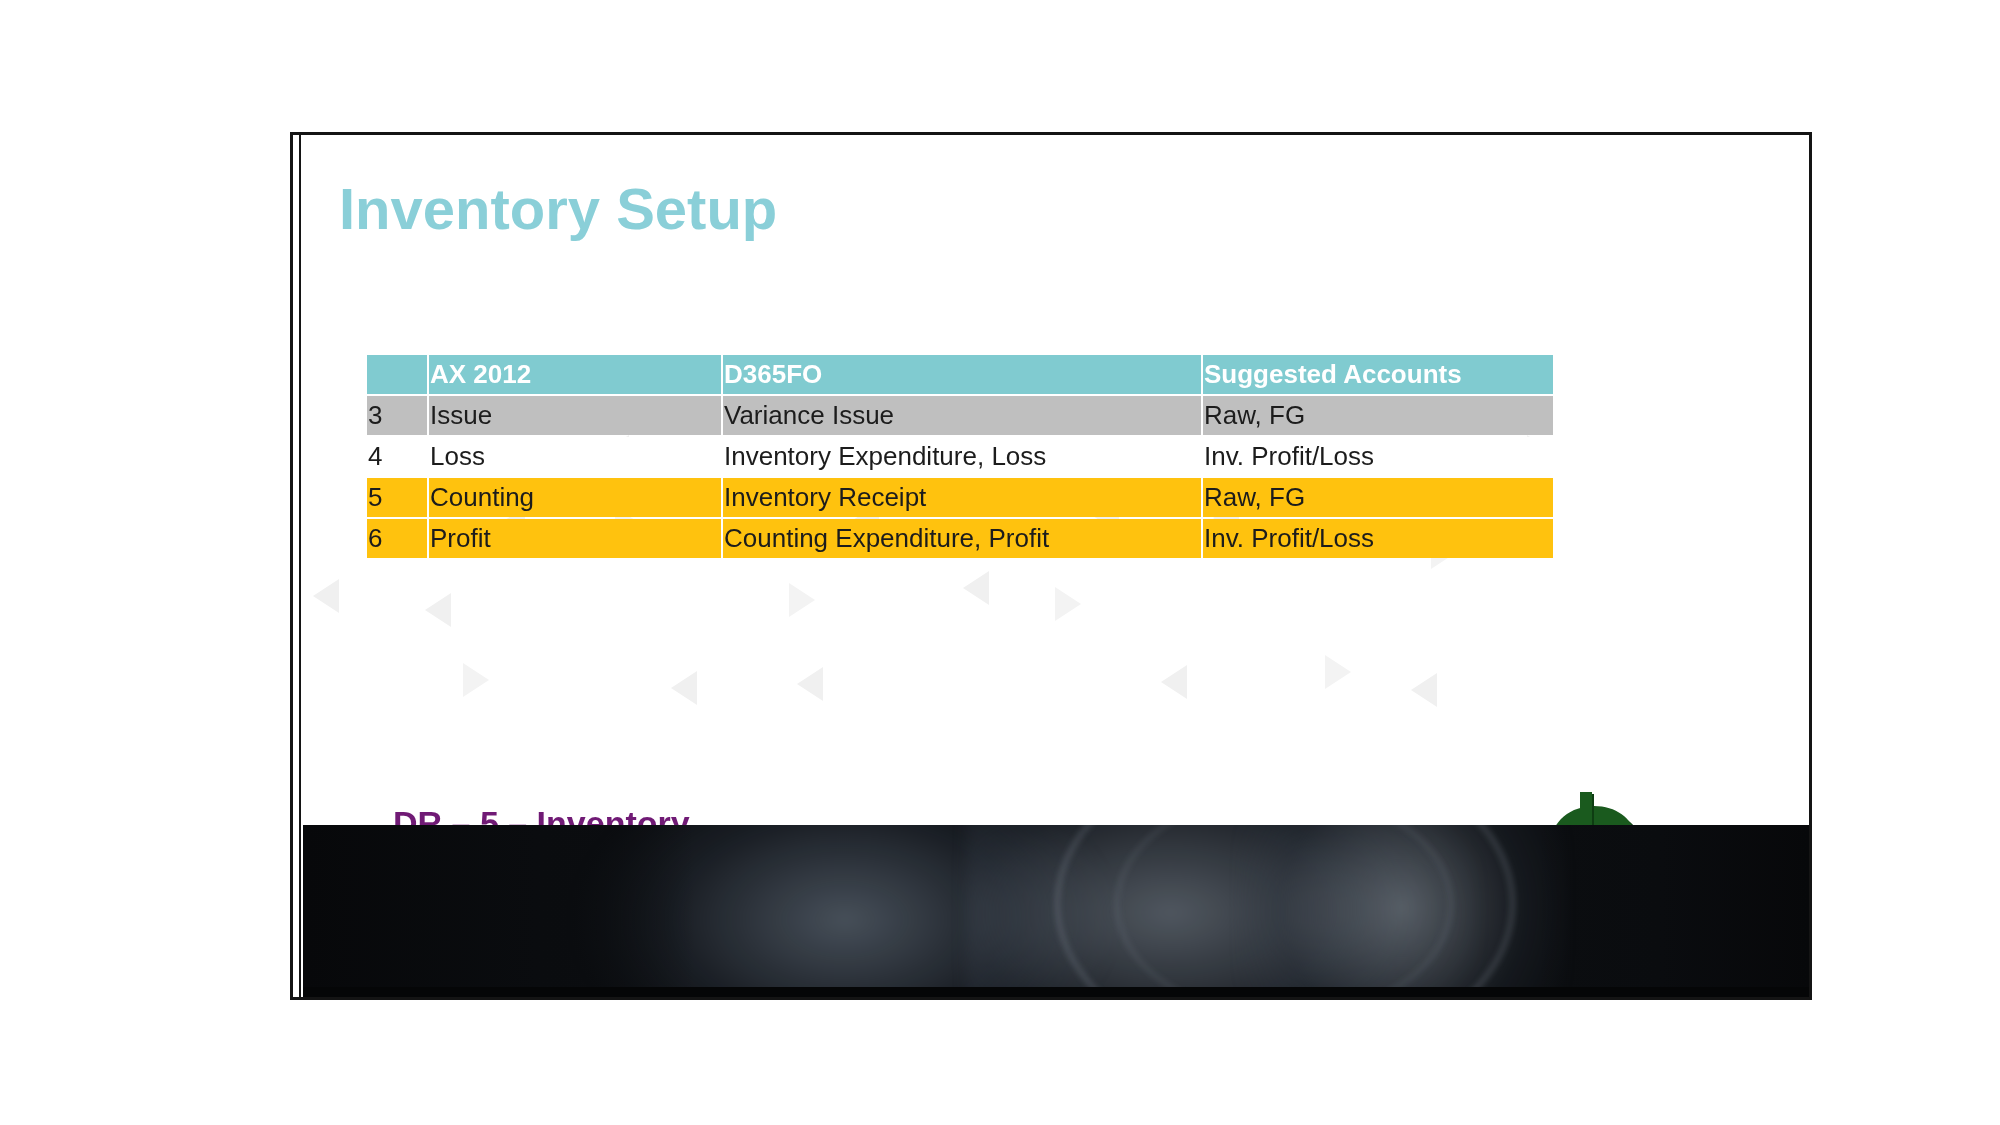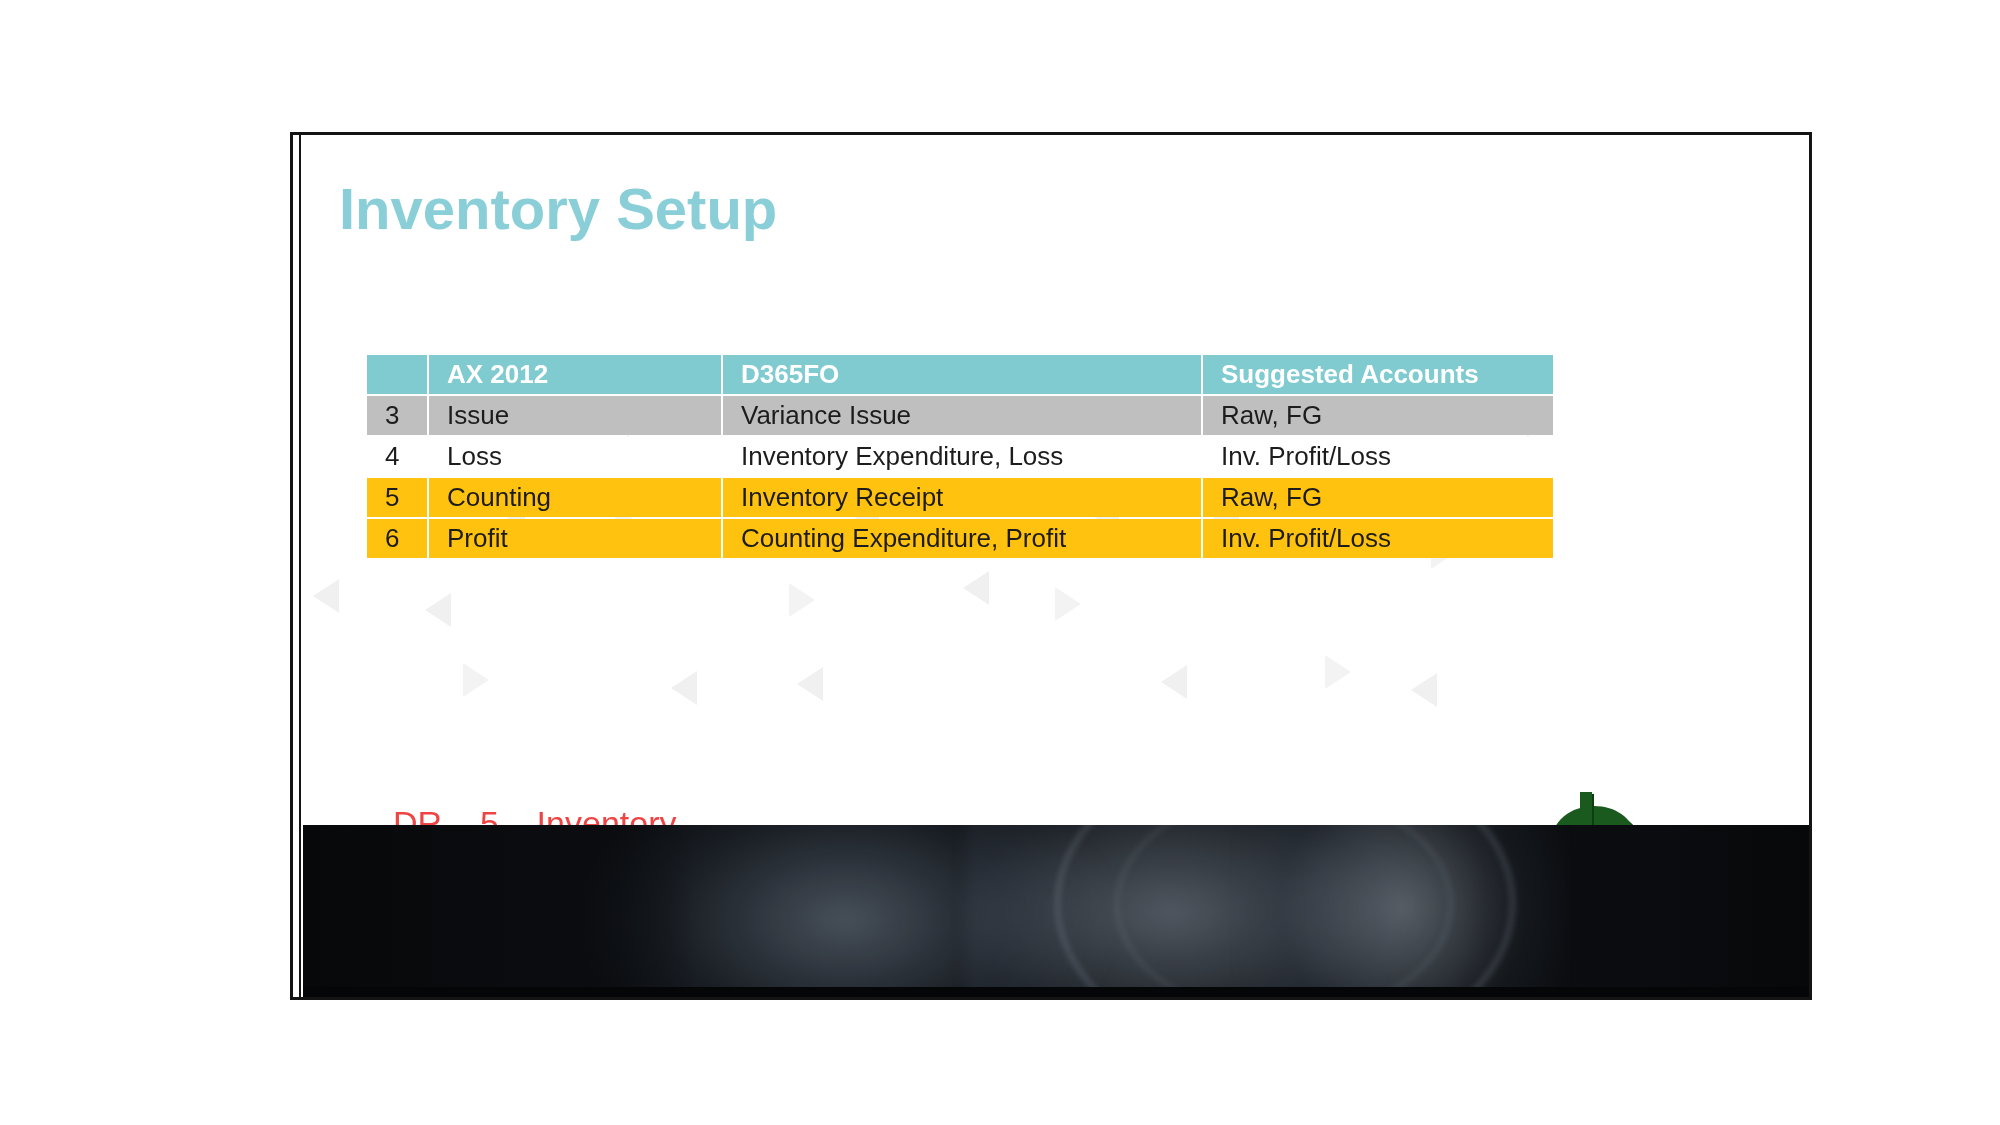--- a/index.html
+++ b/index.html
@@ -102,21 +102,21 @@
     top: 218px;
     z-index: 3;
   }
   table.grid {
     border-collapse: separate;
     border-spacing: 2px 2px;
     table-layout: fixed;
     width: 1180px;
   }
   table.grid td, table.grid th {
-    padding: 4px 18px;
+    padding: 4px 1px;
     font-size: 26px;
     color: #1c1c1c;
     text-align: left;
     vertical-align: middle;
     height: 27px;
     font-weight: normal;
     box-sizing: border-box;
     overflow: hidden;
     white-space: nowrap;
   }
@@ -144,23 +144,24 @@
 
   
   .entries {
     position: absolute;
     left: 90px;
     top: 662px;
     z-index: 3;
   }
   .entry-line {
     font-size: 34px;
-    color: #ef4444;
+    color: #701a75;
     line-height: 52px;
     white-space: nowrap;
+    font-weight: bold;
   }
 
   
   .dollar {
     position: absolute;
     left: 1225px;
     top: 655px;
     width: 120px;
     height: 190px;
     z-index: 3;

